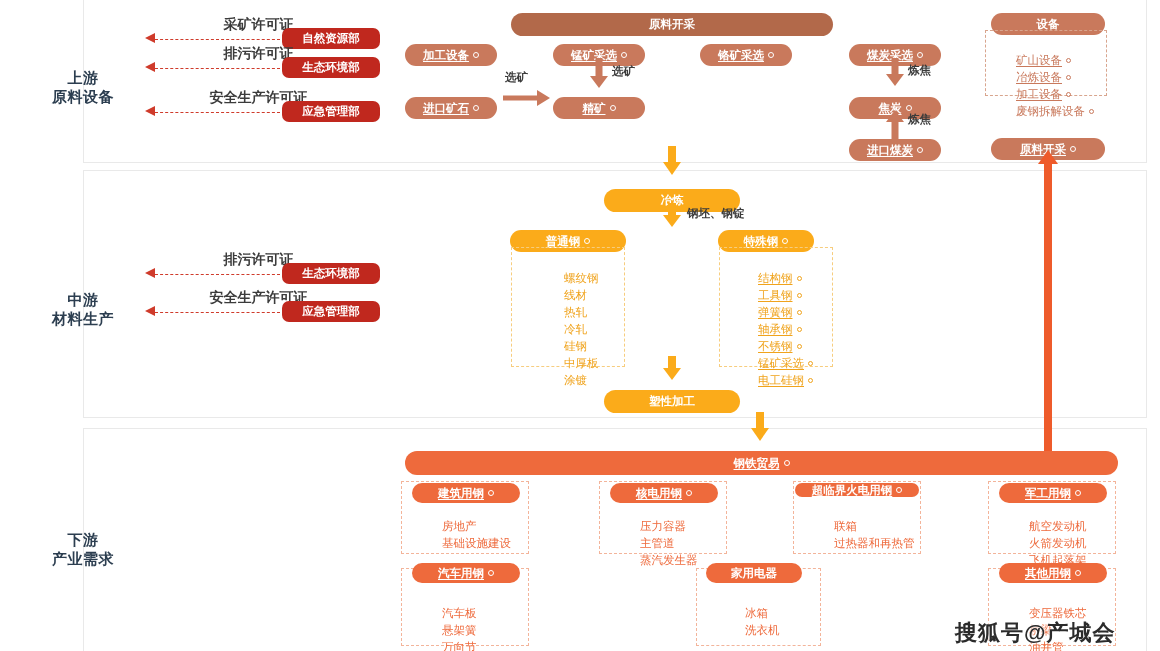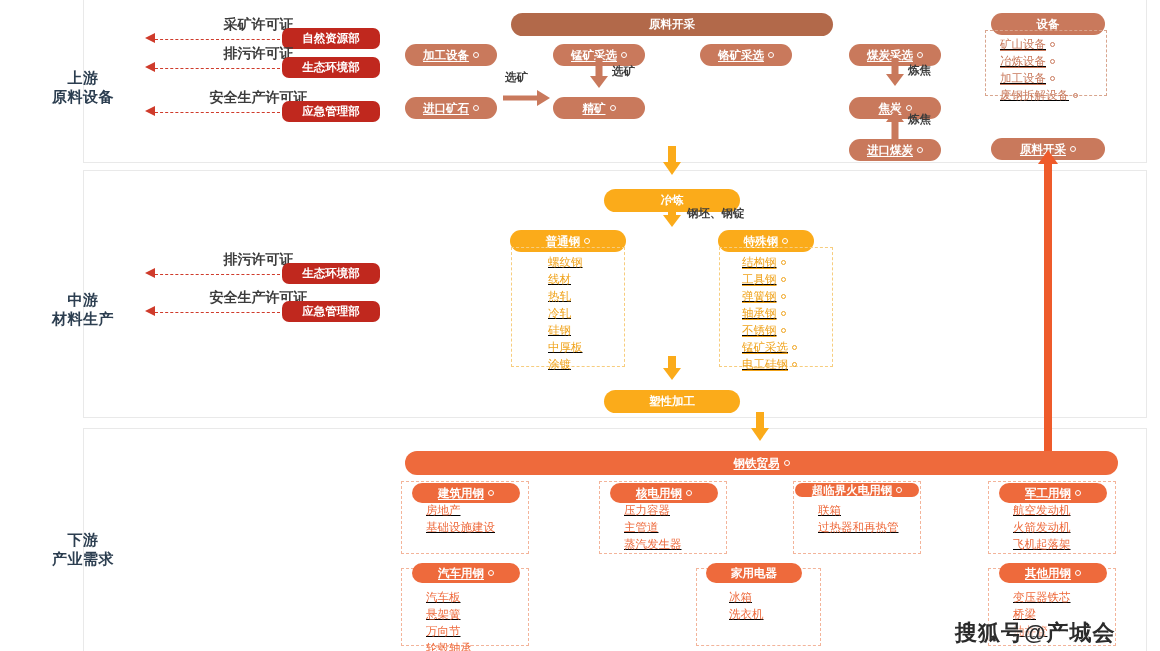--- a/index.html
+++ b/index.html
@@ -64,21 +64,21 @@
   .up{background:#c9795c;}
   .up-dark{background:#b2694a;}
   .mid{background:#fbab1a;}
   .down{background:#ee6a3c;}
 
   
   .dbox{position:absolute;box-sizing:border-box;}
   .dbox.up{background:transparent;border:1px dashed #d8a58e;}
   .dbox.mid{background:transparent;border:1px dashed #f7cd7e;}
   .dbox.down{background:transparent;border:1px dashed #f3b49a;}
-  .dbox ul{list-style:none;margin:0;padding:0;text-decoration:underline;}
+  .dbox ul{list-style:none;margin:16px;padding:0;}
   .dbox li{
     font-size:11.5px;line-height:17px;white-space:nowrap;
   }
   .li-up{color:#c9795c;text-decoration:underline;text-underline-offset:2px;}
   .li-up.nolink{text-decoration:none;}
   .li-mid-plain{color:#f0a31c;text-decoration:none;}
   .li-mid-link{color:#f0a31c;text-decoration:underline;text-underline-offset:2px;}
   .li-down{color:#ee6a3c;text-decoration:none;}
   .li-row{display:flex;align-items:center;gap:4px;}
   .dot-i{

